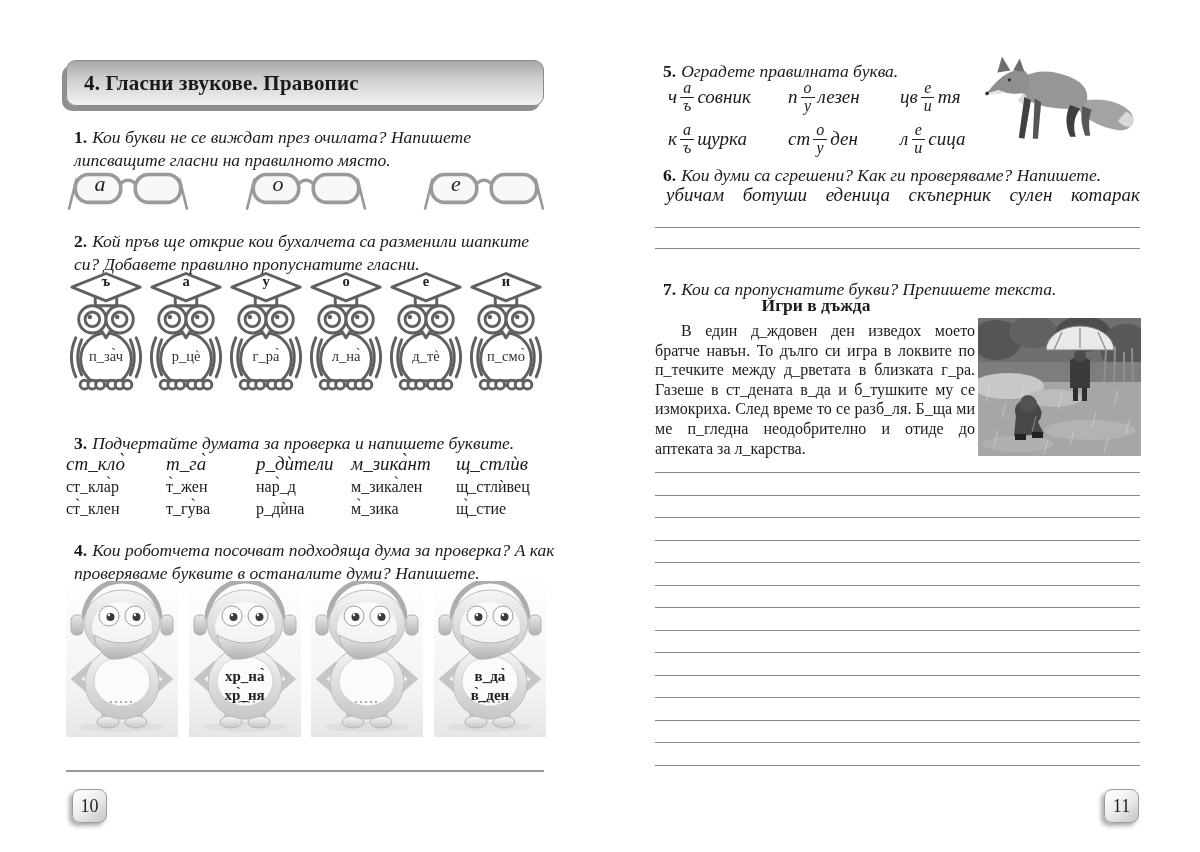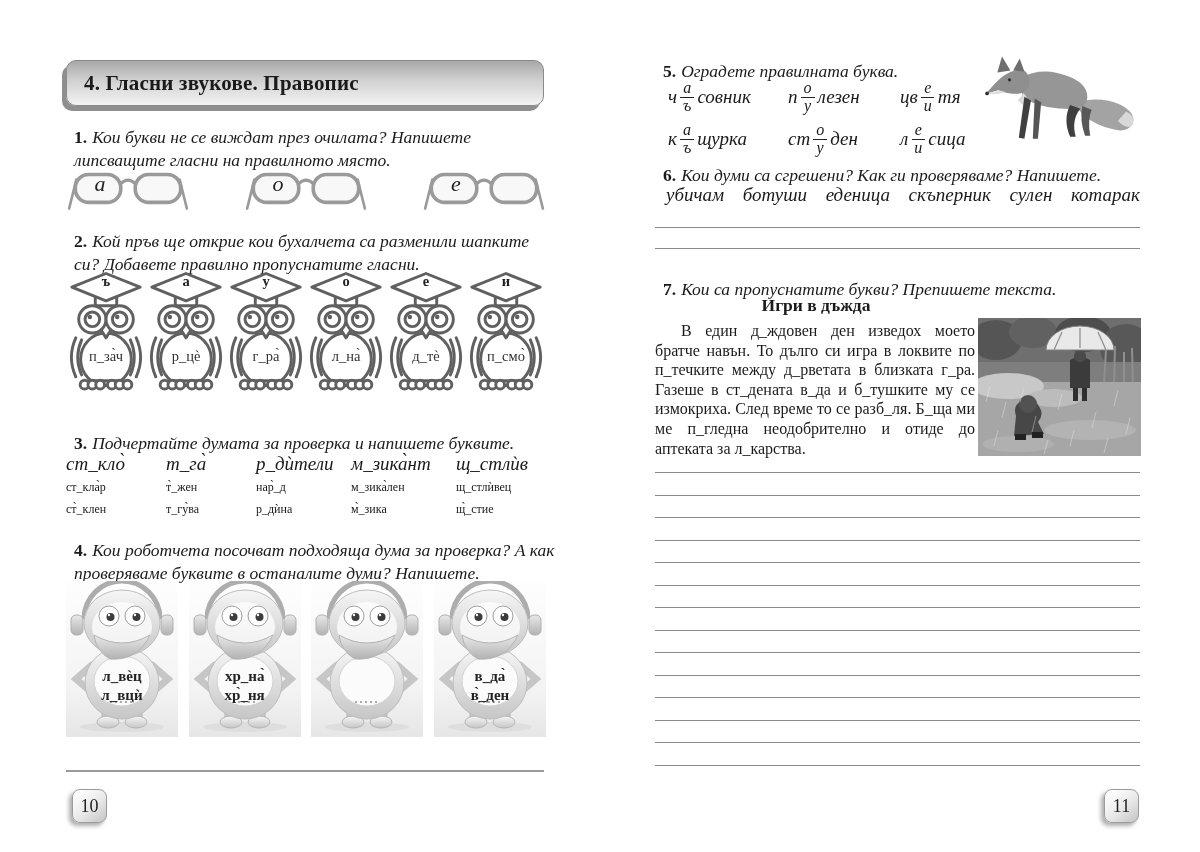--- a/index.html
+++ b/index.html
@@ -28,21 +28,21 @@
   .owls-row{display:flex;}
   .owl-cell{position:relative;width:80px;height:126px;}
   .owl-cell svg{width:78px;height:124px;display:block;margin:0 auto;}
   .owl-cap{position:absolute;top:3px;left:0;width:100%;text-align:center;font-weight:bold;font-size:14.5px;color:#222;}
   .owl-word{position:absolute;top:78px;left:0;width:100%;text-align:center;font-size:14.5px;color:#333;}
 
   
   .ex3-table{display:flex;align-items:center;}
   .ex3-col{box-sizing:border-box;}
   .cursive{font-style:italic;font-size:19px;line-height:24px;}
-  .printed{font-size:12px;line-height:22px;}
+  .printed{font-size:16px;line-height:22px;}
 
   
   .robots-row{display:flex;justify-content:space-between;}
   .robot-cell{position:relative;width:112px;height:156px;
     background:linear-gradient(180deg,#fefefe 0%,#f3f3f3 70%,#e6e6e6 100%);}
   .robot-cell svg{width:112px;height:152px;display:block;}
   .robot-words{position:absolute;top:86px;left:0;width:100%;text-align:center;
     font-weight:bold;font-size:15px;line-height:19px;color:#222;}
   .robot-words span{display:block;}
 
@@ -308,24 +308,20 @@
 
 <p class="instr abs" style="left:66px;top:531px;width:484px;">
   <b class="exnum">4.</b><i>Кои роботчета посочват подходяща дума за проверка? А как проверяваме буквите в останалите думи? Напишете.</i>
 </p>
 
 <div class="robots-row abs" style="left:66px;top:581px;width:480px;height:156px;">
   <div class="robot-cell">
     <svg>
         <use href="#sym-robot"></use>
       </svg>
-    <span class="robot-words">
-      <span>л_вѐц</span>
-      <span>л_вцѝ</span>
-    </span>
   </div>
   <div class="robot-cell">
     <svg>
         <use href="#sym-robot"></use>
       </svg>
     <span class="robot-words">
       <span>хр_на̀</span>
       <span>хр̀_ня</span>
     </span>
   </div>

